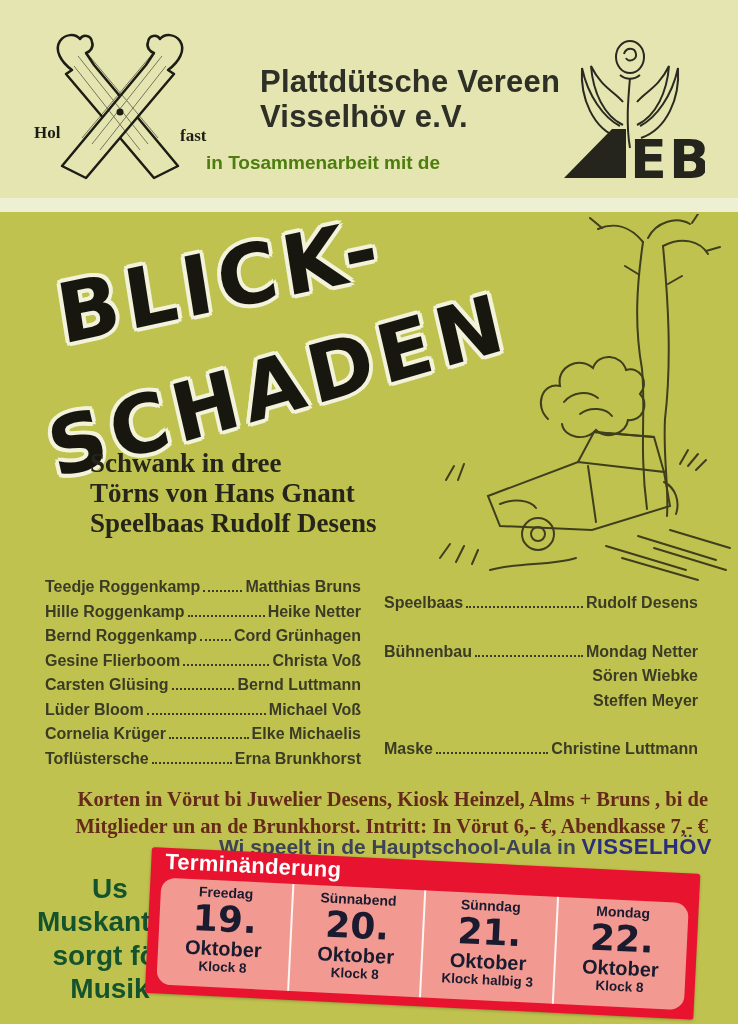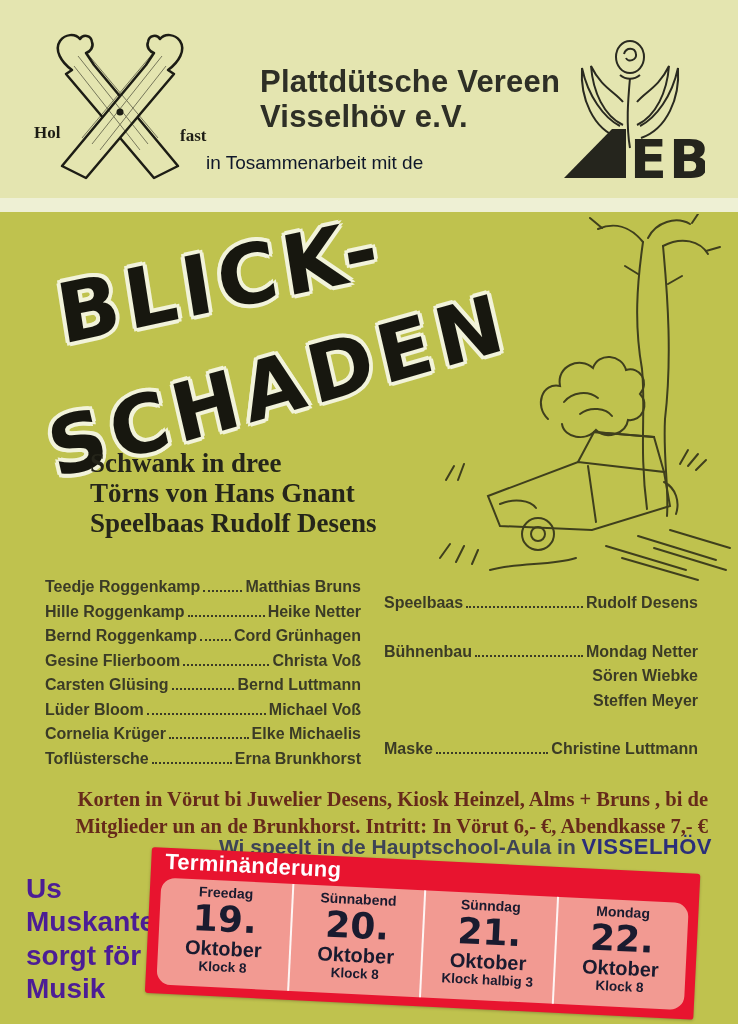--- a/index.html
+++ b/index.html
@@ -7,21 +7,21 @@
     position:relative;width:738px;height:1024px;overflow:hidden;
     background:#bfc24e;font-family:"Liberation Sans",sans-serif;
     margin:0 auto;
   }
   
   .header{position:absolute;left:0;top:0;width:738px;height:198px;background:#e4e5b0;}
   .band{position:absolute;left:0;top:198px;width:738px;height:14px;background:#eef0d4;}
   .holfast{position:absolute;left:28px;top:26px;}
   .org{position:absolute;left:260px;top:64px;color:#2e2f26;font-weight:bold;
        font-size:31px;line-height:1.13;letter-spacing:.2px;}
-  .coop{position:absolute;left:206px;top:152px;color:#0f172a;font-size:19px;}
+  .coop{position:absolute;left:206px;top:152px;color:#4d7c0f;font-size:19px;font-weight:bold;}
   .leb{position:absolute;left:560px;top:30px;}
   
   .title{
     position:absolute;font-family:"DejaVu Sans",sans-serif;font-weight:bold;
     color:#17170f;white-space:nowrap;z-index:2;letter-spacing:6px;
     text-shadow:-3px -3px 0 #f2f3da,3px -3px 0 #f2f3da,-3px 3px 0 #f2f3da,3px 3px 0 #f2f3da,
                  -4px 0 0 #f2f3da,4px 0 0 #f2f3da,0 -4px 0 #f2f3da,0 4px 0 #f2f3da;
   }
   .title1{left:58px;top:268px;font-size:82px;transform:rotate(-12deg) skewX(-3deg);transform-origin:0 50%;}
   .title2{left:50px;top:405px;font-size:80px;transform:rotate(-16deg) skewX(-3deg);transform-origin:0 50%;}
@@ -40,22 +40,22 @@
   .row.no-leader{justify-content:flex-end;}
   
   .tickets{position:absolute;left:30px;top:786px;width:678px;text-align:right;
     font-family:"Liberation Serif",serif;font-weight:bold;font-size:20.5px;line-height:1.32;
     color:#662a1a;z-index:1;}
   
   .venue{position:absolute;right:26px;top:834px;white-space:nowrap;z-index:2;
     font-weight:bold;font-size:21px;color:#3d4356;}
   .venue .city{color:#2b2e7a;font-size:22px;letter-spacing:.5px;}
   
-  .musicians{position:absolute;left:26px;top:872px;width:168px;
-    font-weight:bold;font-size:28px;line-height:1.19;color:#4c1d95;z-index:2;}
+  .musicians{position:absolute;left:26px;top:872px;width:168px;text-align:center;
+    font-weight:bold;font-size:28px;line-height:1.19;color:#14532d;z-index:2;}
   
   .palebox{position:absolute;left:190px;top:905px;width:372px;height:96px;background:#e8ebc7;
     border-radius:14px;transform:rotate(2.5deg);z-index:3;}
   
   .sticker{position:absolute;left:152px;top:847px;width:549px;height:146px;background:#e8142f;
     transform:rotate(2.8deg);transform-origin:0 0;z-index:4;border-radius:3px;
     box-shadow:0 1px 3px rgba(0,0,0,.25);}
   .sticker-title{position:absolute;left:14px;top:1px;color:#fff;font-weight:bold;font-size:22px;letter-spacing:.3px;}
   .dates{position:absolute;left:11px;right:10px;top:30px;bottom:9px;background:#f29a92;
     border-radius:14px;display:flex;}

